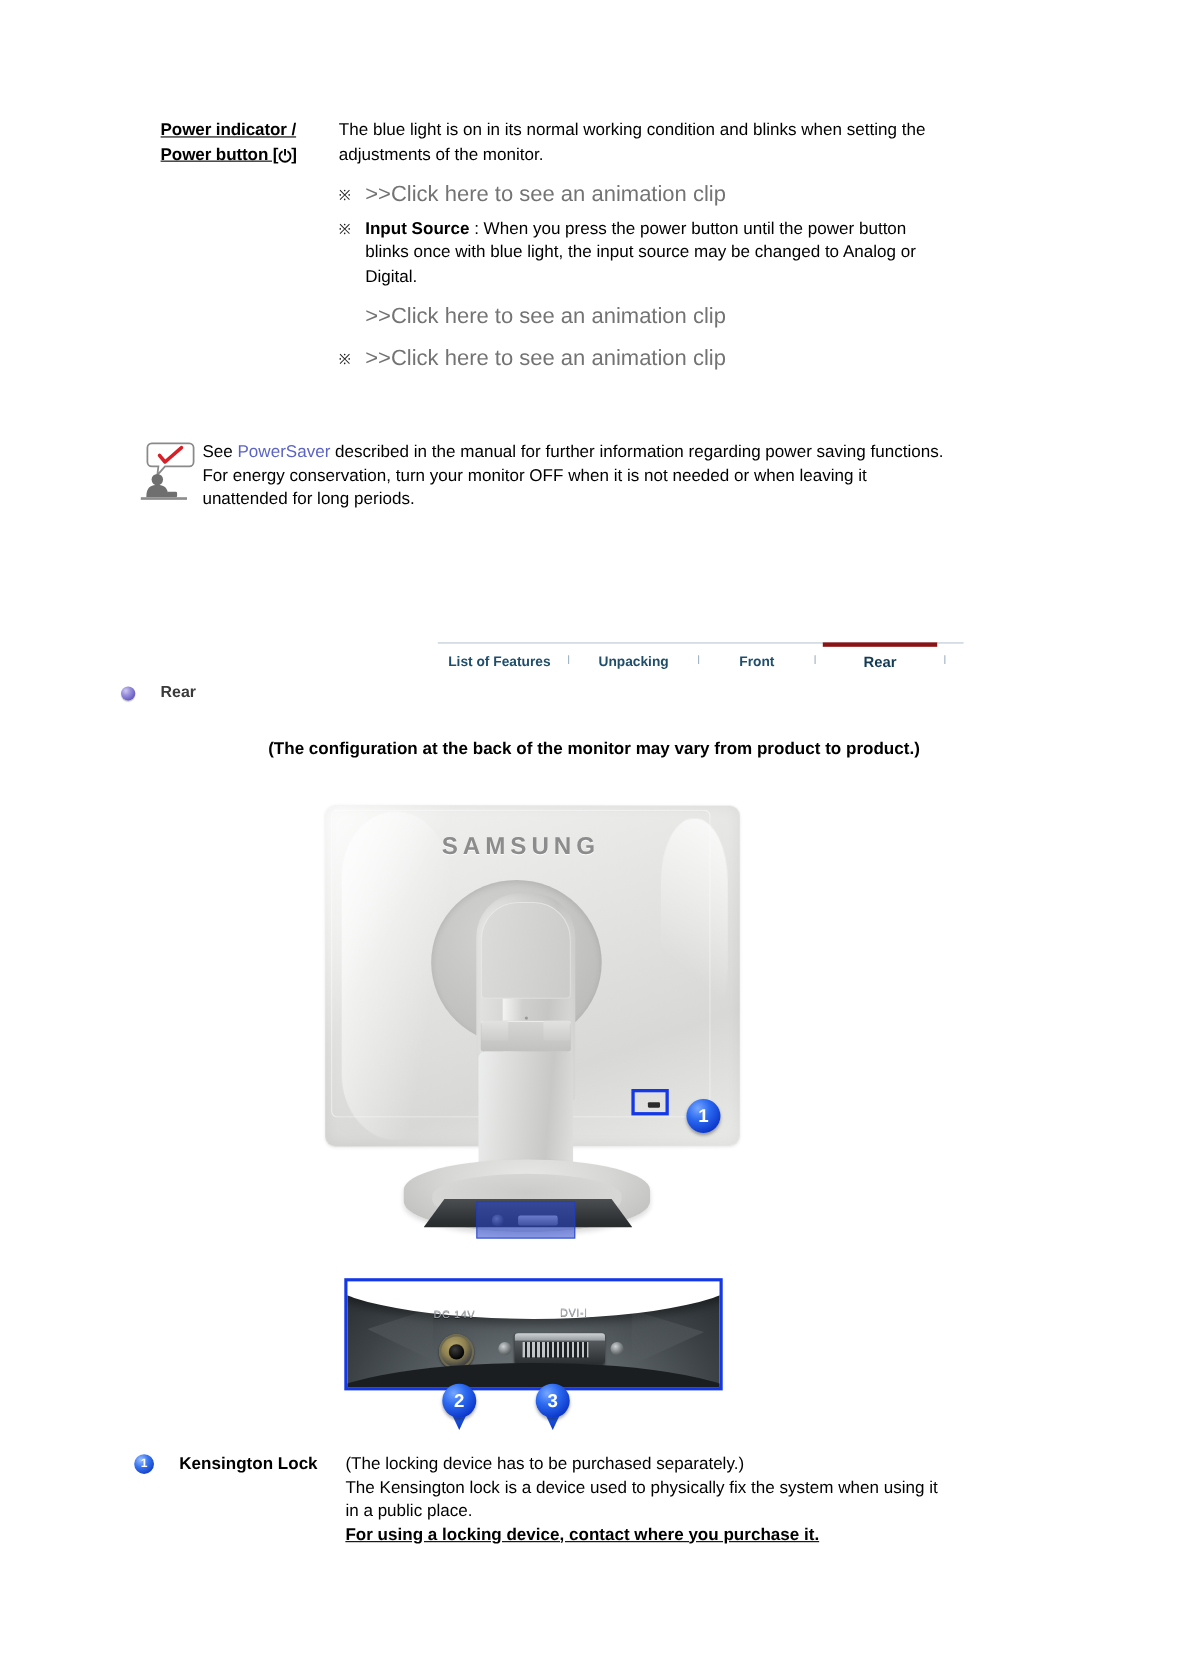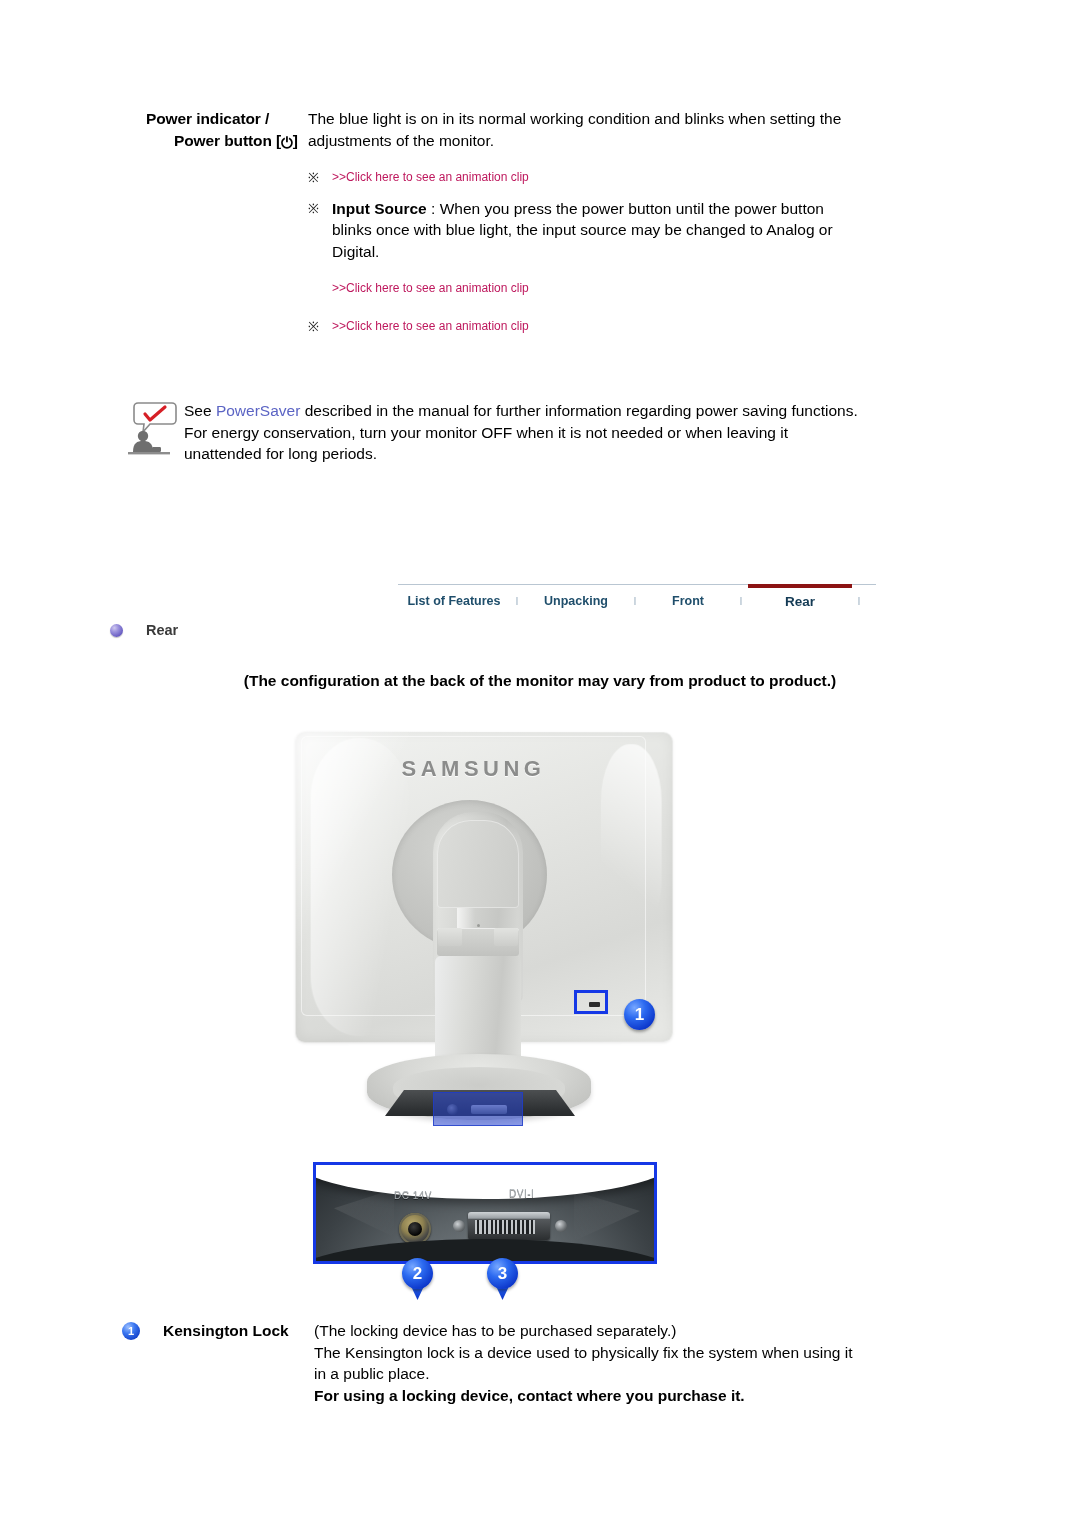--- a/index.html
+++ b/index.html
@@ -23,22 +23,23 @@
   }
   .spec-row { display: flex; align-items: flex-start; }
   .spec-label {
     width: 162px;
     flex: 0 0 162px;
     font-size: 15.5px;
     font-weight: bold;
     line-height: 22px;
     color: #000;
     letter-spacing: -0.1px;
-  }
-  .spec-label .lbl-line2 { display: block; white-space: nowrap; margin-left: 28px; }
+    text-decoration: underline;
+  }
+  .spec-label .lbl-line2 { display: block; white-space: nowrap; }
   .pwr-glyph {
     display: inline-block;
     font-size: 15px;
     line-height: 1;
     vertical-align: -2px;
   }
   .spec-body {
     flex: 1 1 auto;
     font-size: 15.5px;
     line-height: 21.5px;
@@ -53,22 +54,22 @@
   .sub-block .mark {
     position: absolute;
     left: 0px; top: 0px;
     font-size: 13px;
     line-height: 21.5px;
     color: #222;
   }
   .sub-block b { font-weight: bold; }
   .anim-link {
     display: block;
-    color: #be185d;
-    font-size: 12px;
+    color: #737373;
+    font-size: 20px;
     line-height: 21.5px;
     margin-top: 16px;
     text-decoration: none;
     cursor: pointer;
   }
 
   
   .note-wrap {
     position: absolute;
     left: 124px; top: 400px;
@@ -483,21 +484,21 @@
     padding-left: 23px;
     line-height: 22px;
   }
   .ken-desc {
     flex: 1 1 auto;
     padding-left: 24px;
     font-size: 15.5px;
     line-height: 21.5px;
   }
   .ken-desc p { margin: 0; }
-  .ken-desc .bold { font-weight: bold; }
+  .ken-desc .bold { font-weight: bold; text-decoration: underline; }
 </style>
 </head>
 <body>
 
 <div class="spec-table">
   <div class="spec-row">
 
     <div class="spec-label">
       <span>Power indicator /</span>
       <span class="lbl-line2"><span>Power button [</span><span class="pwr-glyph">⏻</span><span>]</span></span>

